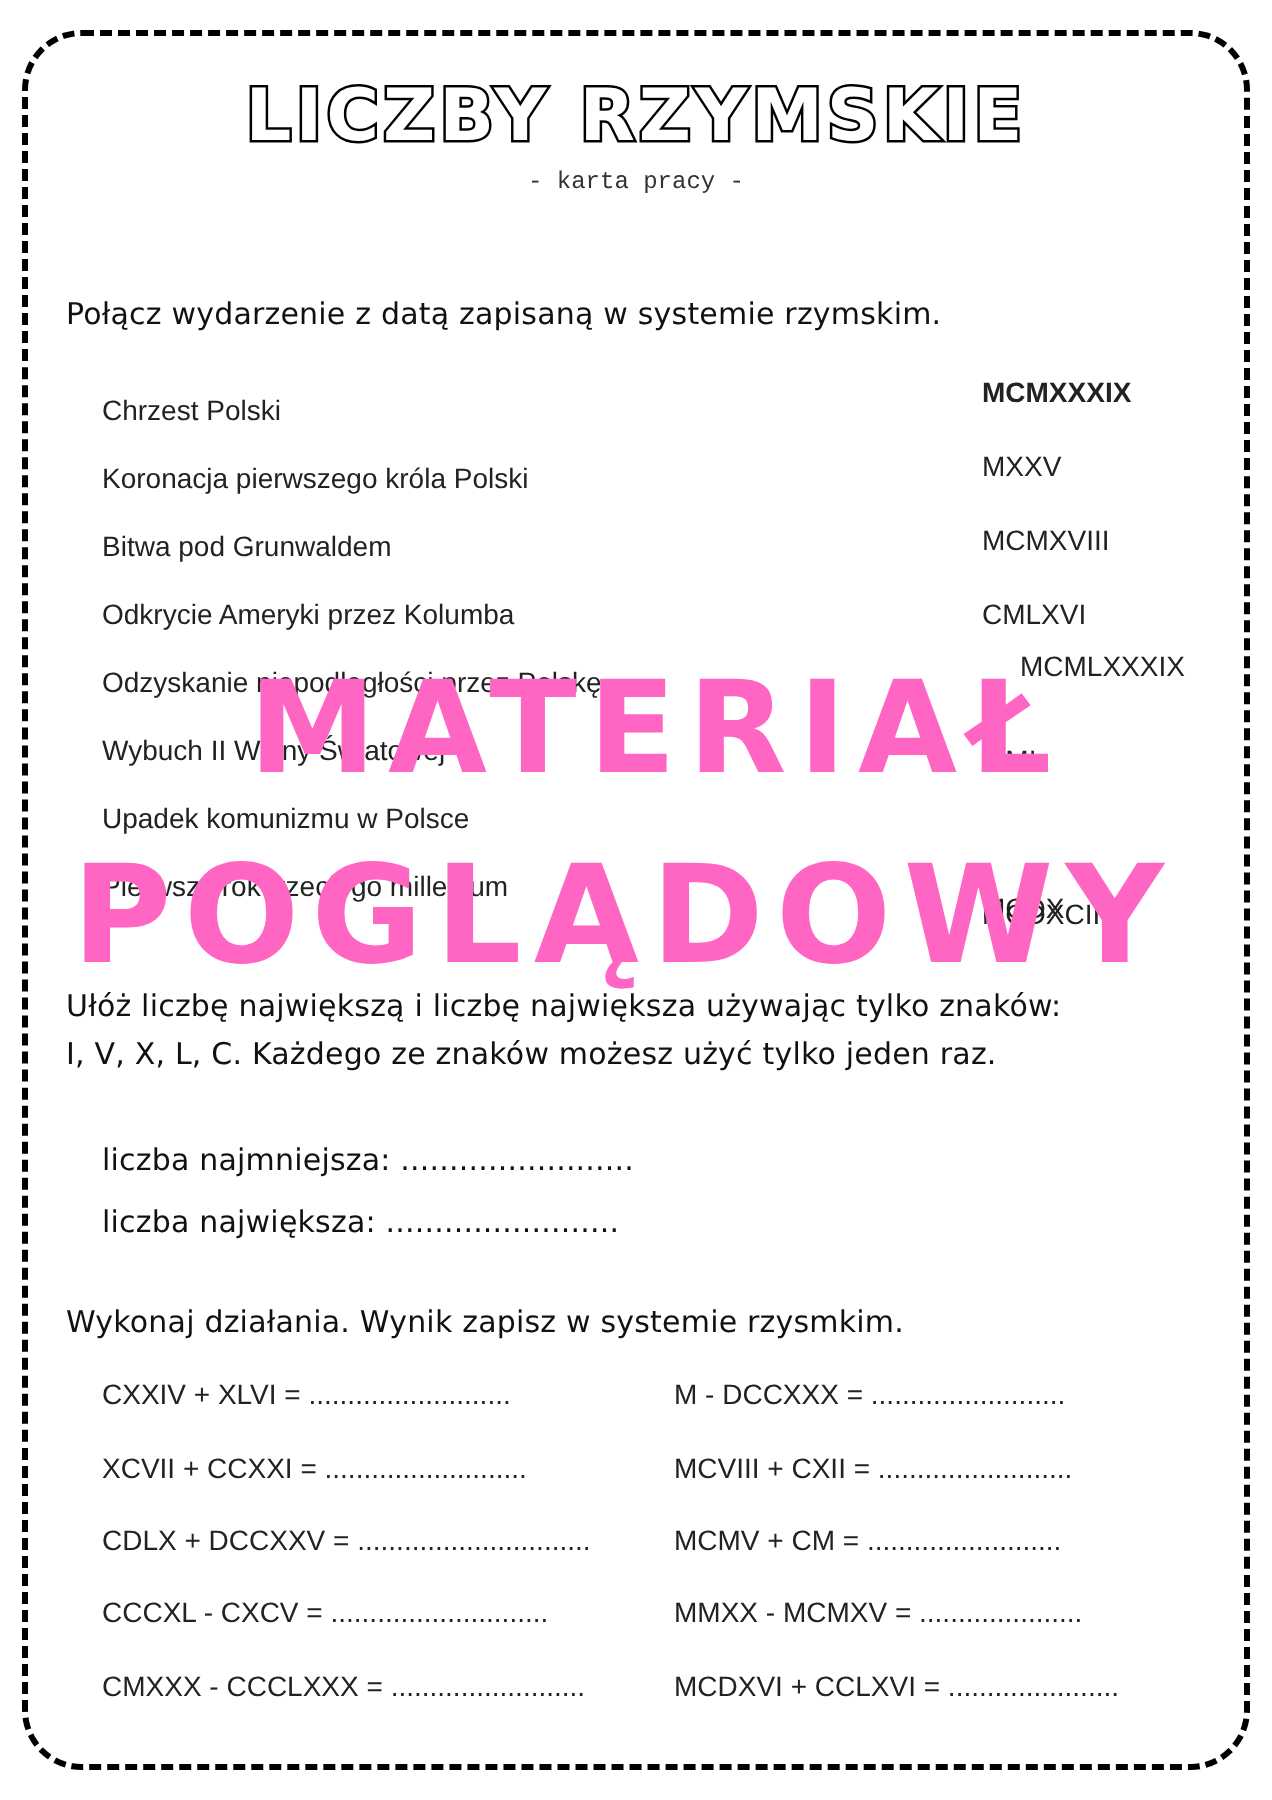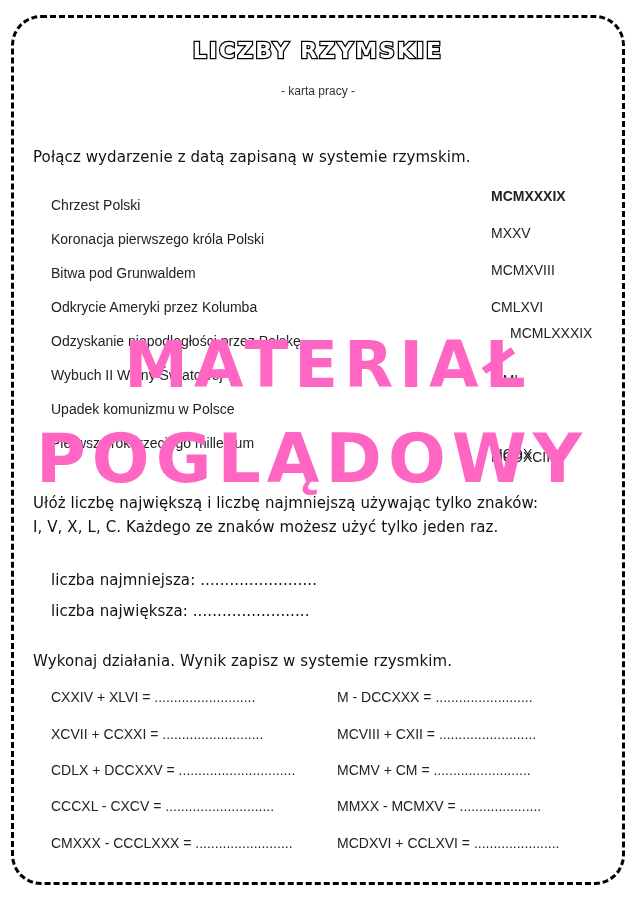--- a/index.html
+++ b/index.html
@@ -25,34 +25,34 @@
       border-radius: 30px;
     }
     .title {
       position: absolute;
       left: 0;
       top: 38px;
       width: 636px;
       text-align: center;
       font-family: "DejaVu Sans", sans-serif;
       font-weight: 900;
-      font-size: 22px;
+      font-size: 36px;
       letter-spacing: 2px;
       color: #ffffff;
       -webkit-text-stroke: 2.5px #000;
       paint-order: stroke fill;
       text-shadow: 0 0 1px #000;
     }
     .subtitle {
       position: absolute;
       left: 0;
       top: 84px;
       width: 636px;
       text-align: center;
-      font-family: Liberation Sans, sans-serif;
+      font-family: Liberation Mono, monospace;
       font-size: 12px;
       color: #333;
     }
     .hand {
       font-family: "DejaVu Sans", sans-serif;
       font-size: 15px;
       color: #111;
       position: absolute;
       left: 33px;
       letter-spacing: 0.1px;
@@ -102,21 +102,21 @@
 
 <div class="print roman" style="top:188px;font-weight:bold;">MCMXXXIX</div>
 <div class="print roman" style="top:225px;">MXXV</div>
 <div class="print roman" style="top:262px;">MCMXVIII</div>
 <div class="print roman" style="top:299px;">CMLXVI</div>
 <div class="print roman" style="top:325px;margin-left:19px;">MCMLXXXIX</div>
 <div class="print roman" style="top:372px;">MMI</div>
 <div class="print roman" style="top:409px;margin-top:40px;">MCDXCII</div>
 <div class="print roman" style="top:446px;">MCDX</div>
 
-<div class="hand" style="top:494px;">Ułóż liczbę największą i liczbę najmniejszą używając tylko znaków:</div>
+<div class="hand" style="top:494px;">Ułóż liczbę największą i liczbę największa używając tylko znaków:</div>
 <div class="hand" style="top:518px;">I, V, X, L, C. Każdego ze znaków możesz użyć tylko jeden raz.</div>
 <div class="hand" style="top:571px; left:51px;">liczba najmniejsza: ........................</div>
 <div class="hand" style="top:602px; left:51px;">liczba największa: ........................</div>
 
 <div class="hand" style="top:652px;">Wykonaj działania. Wynik zapisz w systemie rzysmkim.</div>
 
 <div class="print" style="top:689px; left:51px;">CXXIV + XLVI = ..........................</div>
 <div class="print" style="top:726px; left:51px;">XCVII + CCXXI = ..........................</div>
 <div class="print" style="top:762px; left:51px;">CDLX + DCCXXV = ..............................</div>
 <div class="print" style="top:798px; left:51px;">CCCXL - CXCV = ............................</div>

